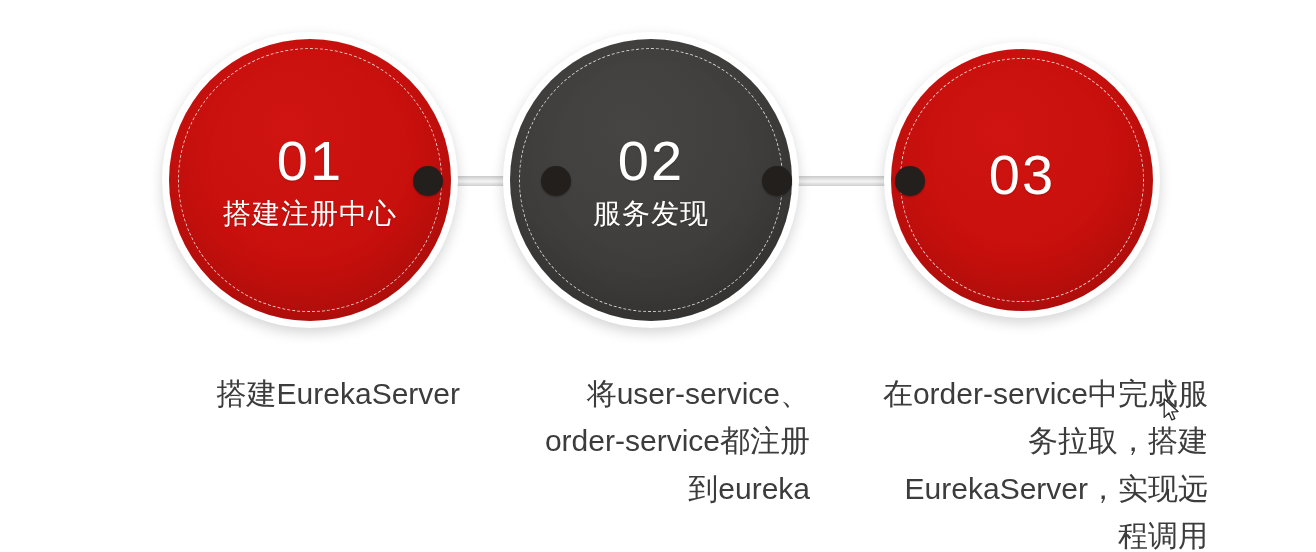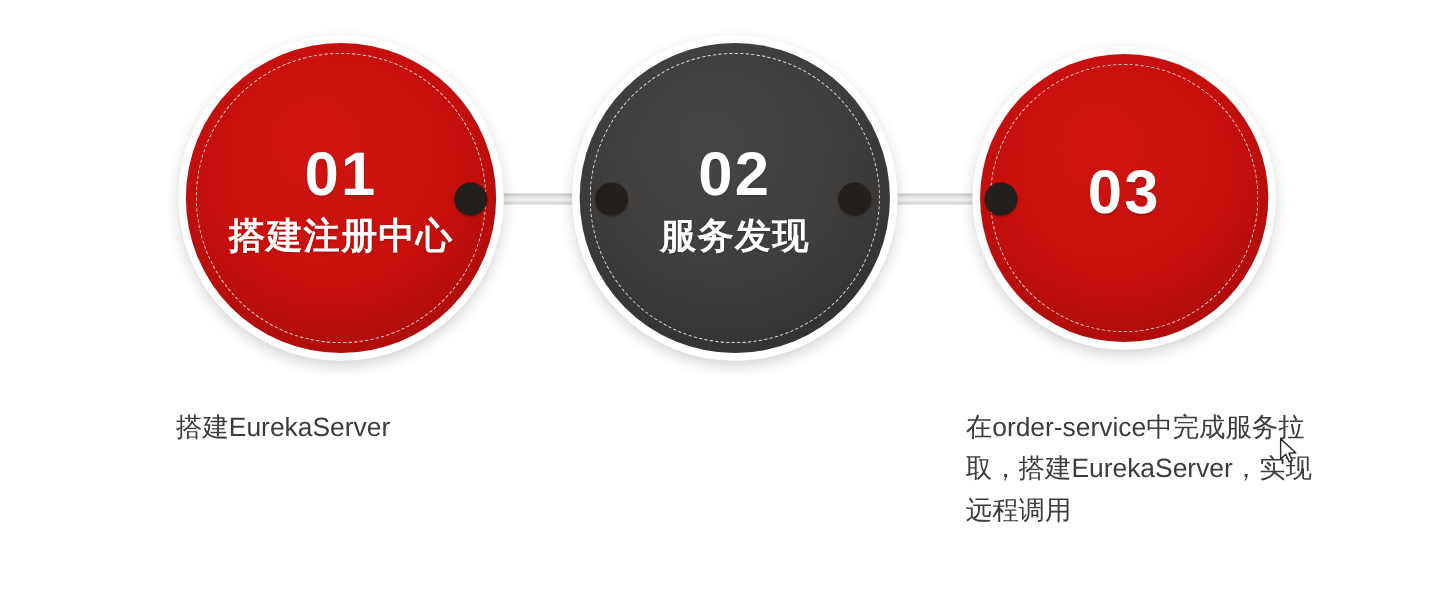--- a/index.html
+++ b/index.html
@@ -62,42 +62,42 @@
     content: "";
     position: absolute;
     top: 9px; left: 9px; right: 9px; bottom: 9px;
     border-radius: 50%;
     border: 1px dashed rgba(255,255,255,0.78);
     pointer-events: none;
   }
   .node-number {
     color: #ffffff;
     font-size: 56px;
-    font-weight: 700;
+    font-weight: 400;
     line-height: 1;
     letter-spacing: 2px;
     margin-bottom: 11px;
     text-shadow: 0 1px 2px rgba(0,0,0,0.18);
   }
   .node-title {
     color: #ffffff;
-    font-size: 33px;
-    font-weight: 700;
+    font-size: 28px;
+    font-weight: 400;
     line-height: 1;
     letter-spacing: 1px;
     white-space: nowrap;
     text-shadow: 0 1px 2px rgba(0,0,0,0.18);
   }
 
   
   .caption {
     position: absolute;
-    text-align: left;
+    text-align: right;
     color: #3c3c3c;
-    font-size: 24px;
+    font-size: 30px;
     line-height: 1.58;
     font-weight: 400;
     z-index: 2;
   }
 
   
   #mouse-cursor {
     position: absolute;
     z-index: 9;
     pointer-events: none;
@@ -117,26 +117,27 @@
   <div class="connector-dot" style="left:895px; top:166px;"></div>
 
   <div class="node" style="left:169px; top:39px; width:282px; height:282px;">
     <div class="node-circle" style="background: radial-gradient(circle at 42% 32%, #cf1411 0%, #c8100d 52%, #b20d0b 100%);">
       <div class="node-number">01</div>
       <div class="node-title">搭建注册中心</div>
     </div>
   </div>
   <div class="caption" style="left:160px; top:370px; width:300px;">搭建EurekaServer</div>
 
-  <div class="node" style="left:527px; top:39px; width:282px; height:282px;">
+  <div class="node" style="left:510px; top:39px; width:282px; height:282px;">
     <div class="node-circle" style="background: radial-gradient(circle at 42% 32%, #474543 0%, #403e3d 52%, #343231 100%);">
       <div class="node-number">02</div>
       <div class="node-title">服务发现</div>
     </div>
   </div>
+  <div class="caption" style="left:528px; top:370px; width:282px;">将user-service、order-service都注册到eureka</div>
 
   <div class="node" style="left:891px; top:49px; width:262px; height:262px;">
     <div class="node-circle" style="background: radial-gradient(circle at 42% 32%, #cf1411 0%, #c8100d 52%, #b20d0b 100%); justify-content: center;">
       <div class="node-number">03</div>
     </div>
   </div>
   <div class="caption" style="left:878px; top:370px; width:330px;">在order-service中完成服务拉取，搭建EurekaServer，实现远程调用</div>
 
   <div id="mouse-cursor" style="left:1163px; top:398px;">
     <svg width="18" height="25" viewBox="0 0 18 25" xmlns="http://www.w3.org/2000/svg">

